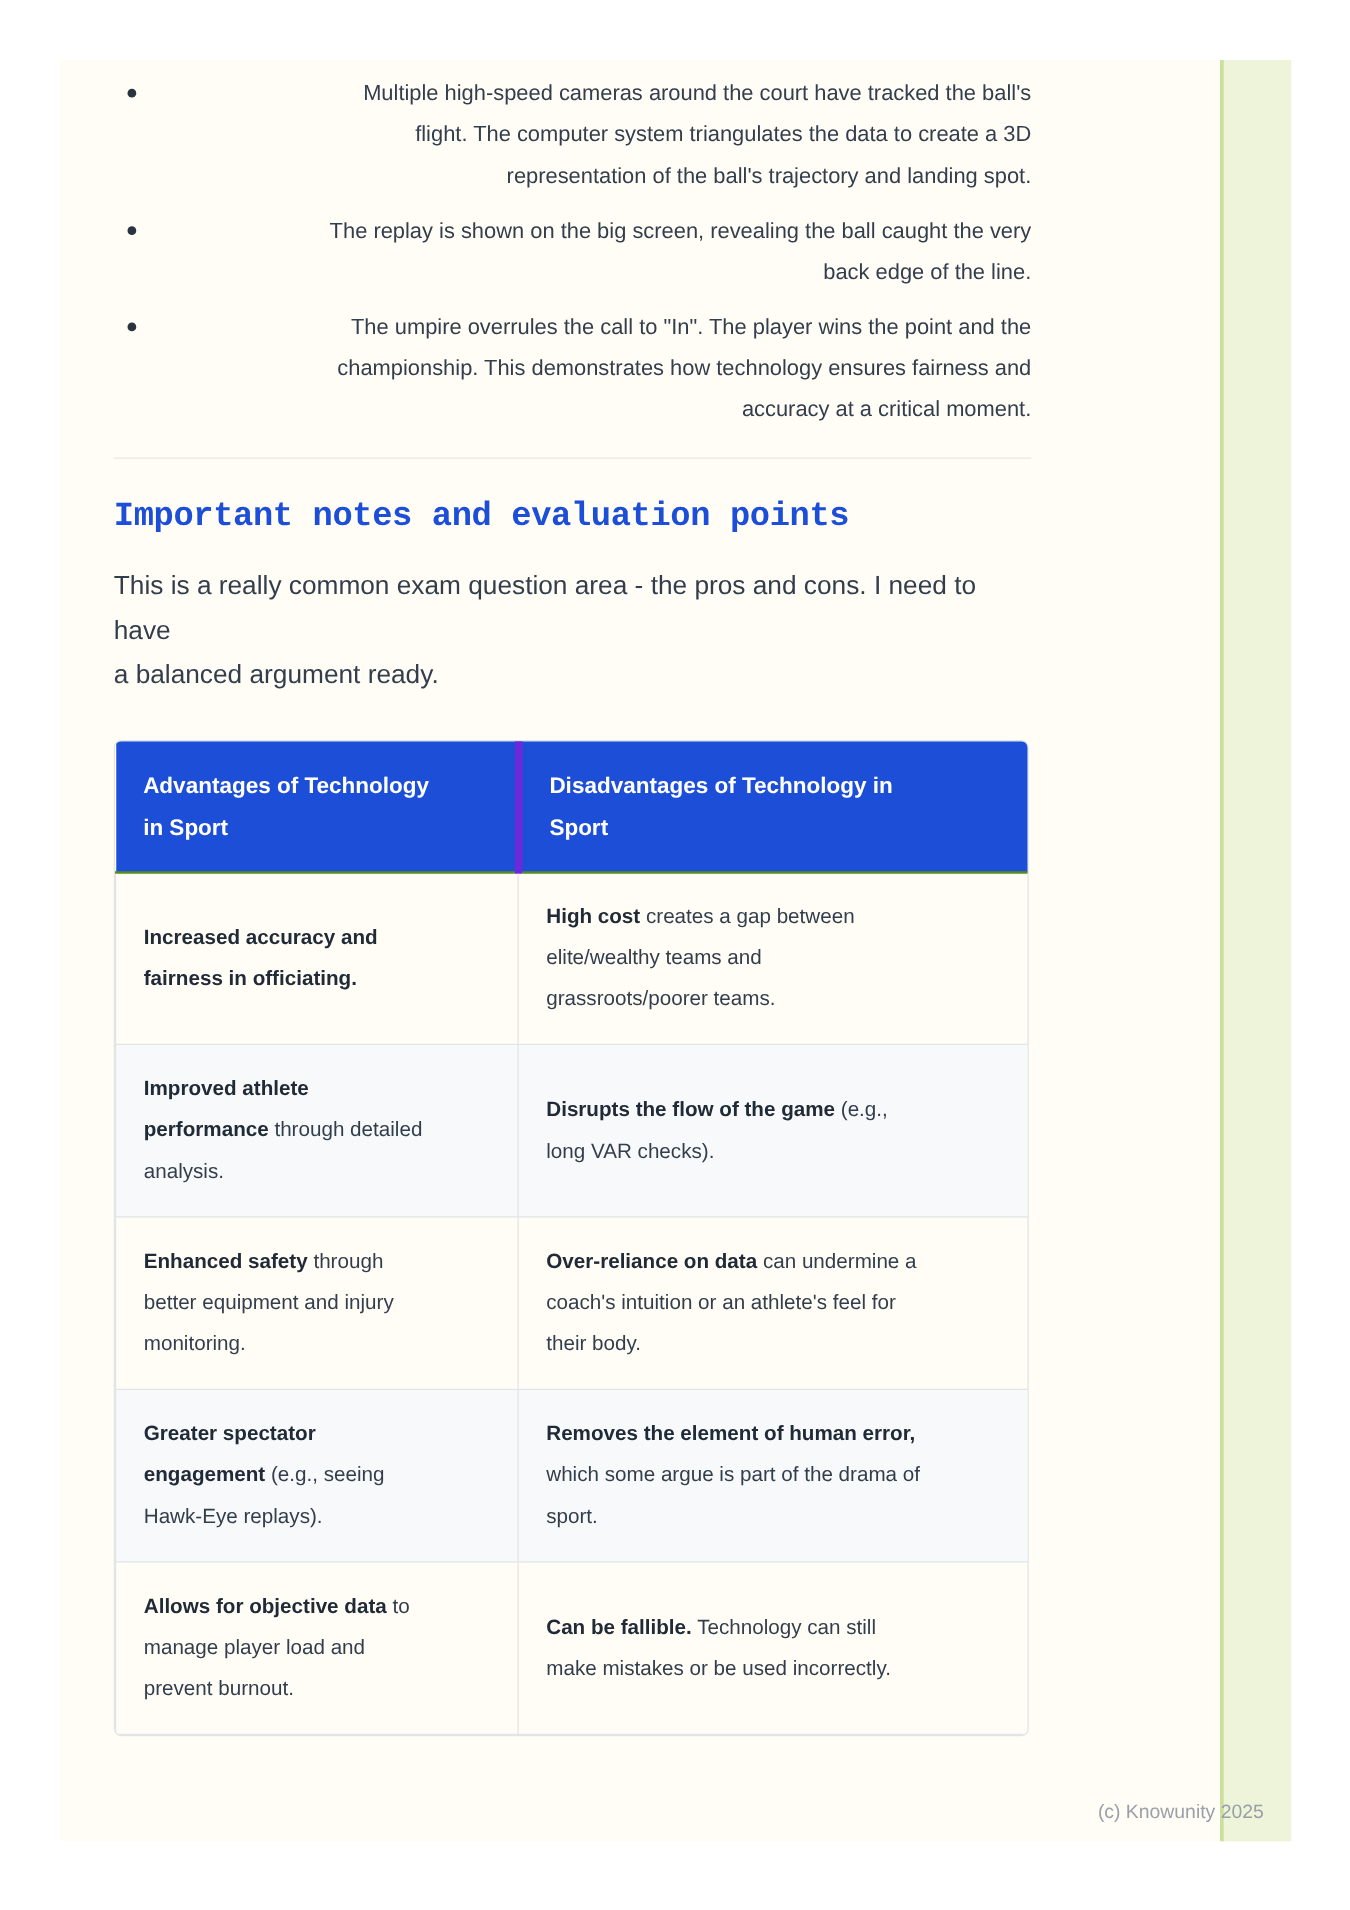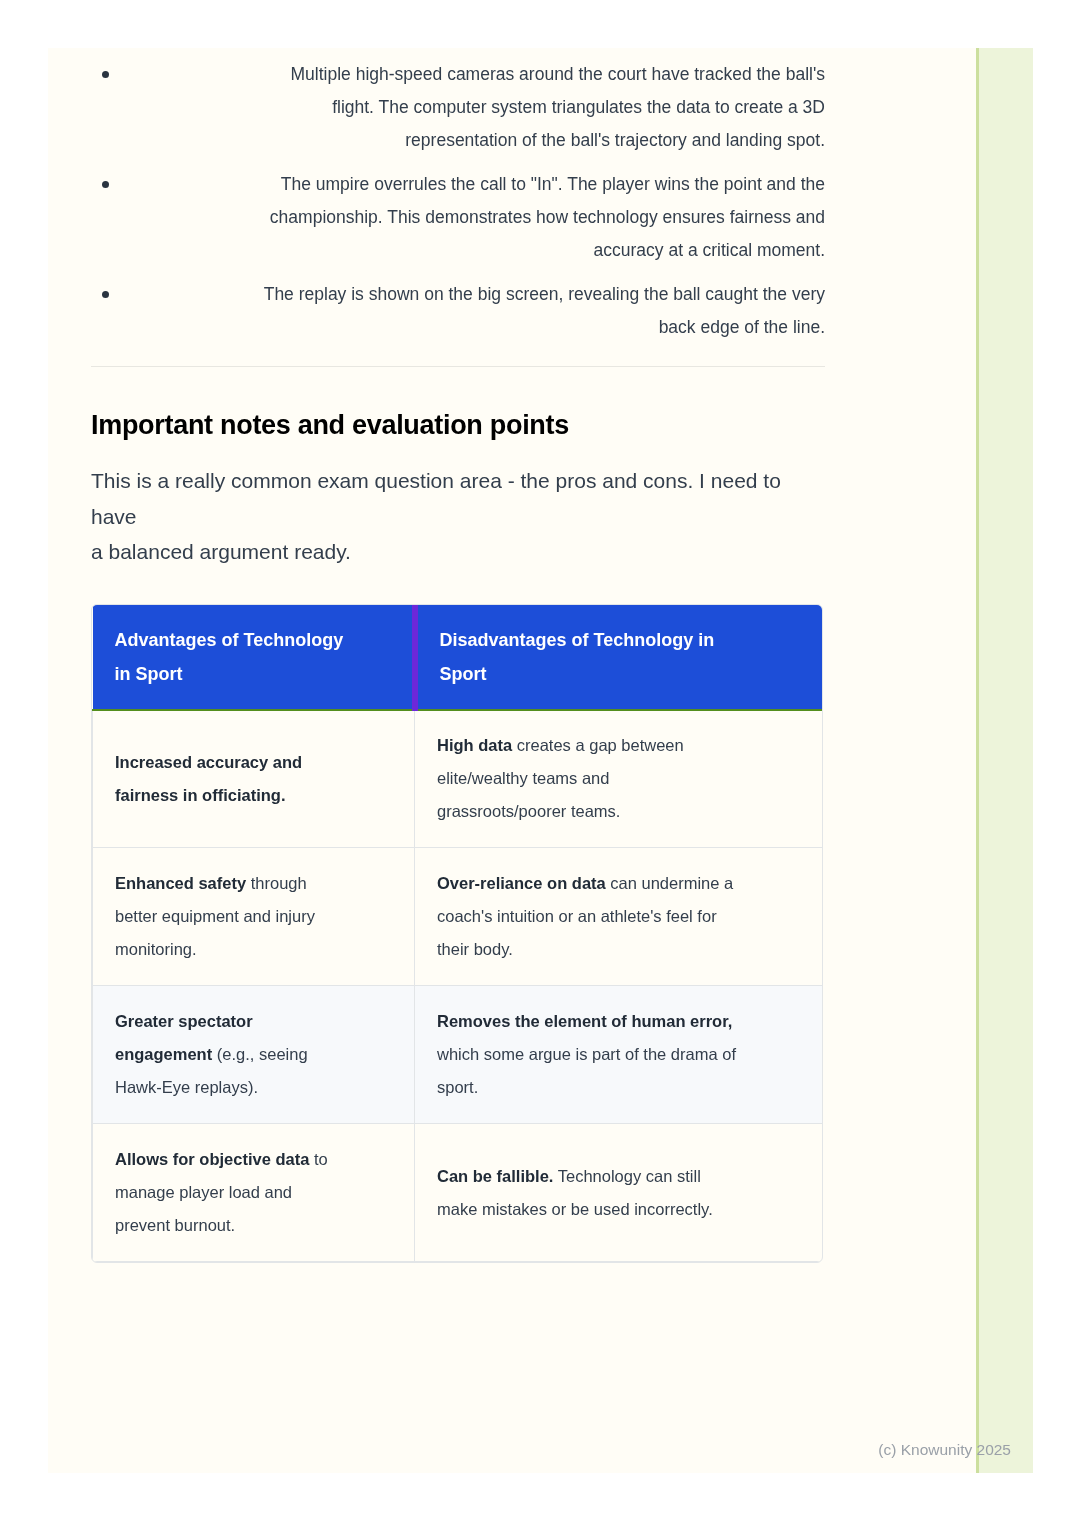--- a/index.html
+++ b/index.html
@@ -49,25 +49,26 @@
     width: 7px; height: 7px;
     border-radius: 50%;
     background: #2a3440;
   }
   hr.divider {
     border: none;
     border-top: 1px solid #e8e7e1;
     margin: 22px 0 0 0;
   }
   h2.section-heading {
-    margin: 43px 0 0 0;
+    margin: 32px 0 0 0;
     font-size: 27px;
     font-weight: bold;
     letter-spacing: -0.3px;
-    color: #000000;
+    color: #1d4ed8;
+    font-family: Liberation Mono, monospace;
   }
   p.intro {
     margin: 22px 0 0 0;
     font-size: 21px;
     line-height: 35.5px;
     white-space: pre-line;
     color: #333e4c;
   }
   .table-wrap {
     margin-top: 34px;
@@ -122,25 +123,25 @@
 
 <div class="page-card">
   <div class="margin-strip"></div>
 
   <div class="content">
 
     <ul class="bullet-list">
       <li>Multiple high-speed cameras around the court have tracked the ball's
 flight. The computer system triangulates the data to create a 3D
 representation of the ball's trajectory and landing spot.</li>
+      <li>The replay is shown on the big screen, revealing the ball caught the very
+back edge of the line.</li>
       <li>The umpire overrules the call to "In". The player wins the point and the
 championship. This demonstrates how technology ensures fairness and
 accuracy at a critical moment.</li>
-      <li>The replay is shown on the big screen, revealing the ball caught the very
-back edge of the line.</li>
     </ul>
 
     <hr class="divider">
 
     <h2 class="section-heading">Important notes and evaluation points</h2>
 
     <p class="intro">This is a really common exam question area - the pros and cons. I need to have
 a balanced argument ready.</p>
 
     <div class="table-wrap">
@@ -154,23 +155,30 @@
             <th>Advantages of Technology
 in Sport</th>
             <th>Disadvantages of Technology in
 Sport</th>
           </tr>
         </thead>
         <tbody>
           <tr class="odd">
             <td><span class="lead">Increased accuracy and
 fairness in officiating.</span><span></span></td>
-            <td><span class="lead">High data</span><span> creates a gap between
+            <td><span class="lead">High cost</span><span> creates a gap between
 elite/wealthy teams and
 grassroots/poorer teams.</span></td>
+          </tr>
+          <tr class="even">
+            <td><span class="lead">Improved athlete
+performance</span><span> through detailed
+analysis.</span></td>
+            <td><span class="lead">Disrupts the flow of the game</span><span> (e.g.,
+long VAR checks).</span></td>
           </tr>
           <tr class="odd">
             <td><span class="lead">Enhanced safety</span><span> through
 better equipment and injury
 monitoring.</span></td>
             <td><span class="lead">Over-reliance on data</span><span> can undermine a
 coach's intuition or an athlete's feel for
 their body.</span></td>
           </tr>
           <tr class="even">

